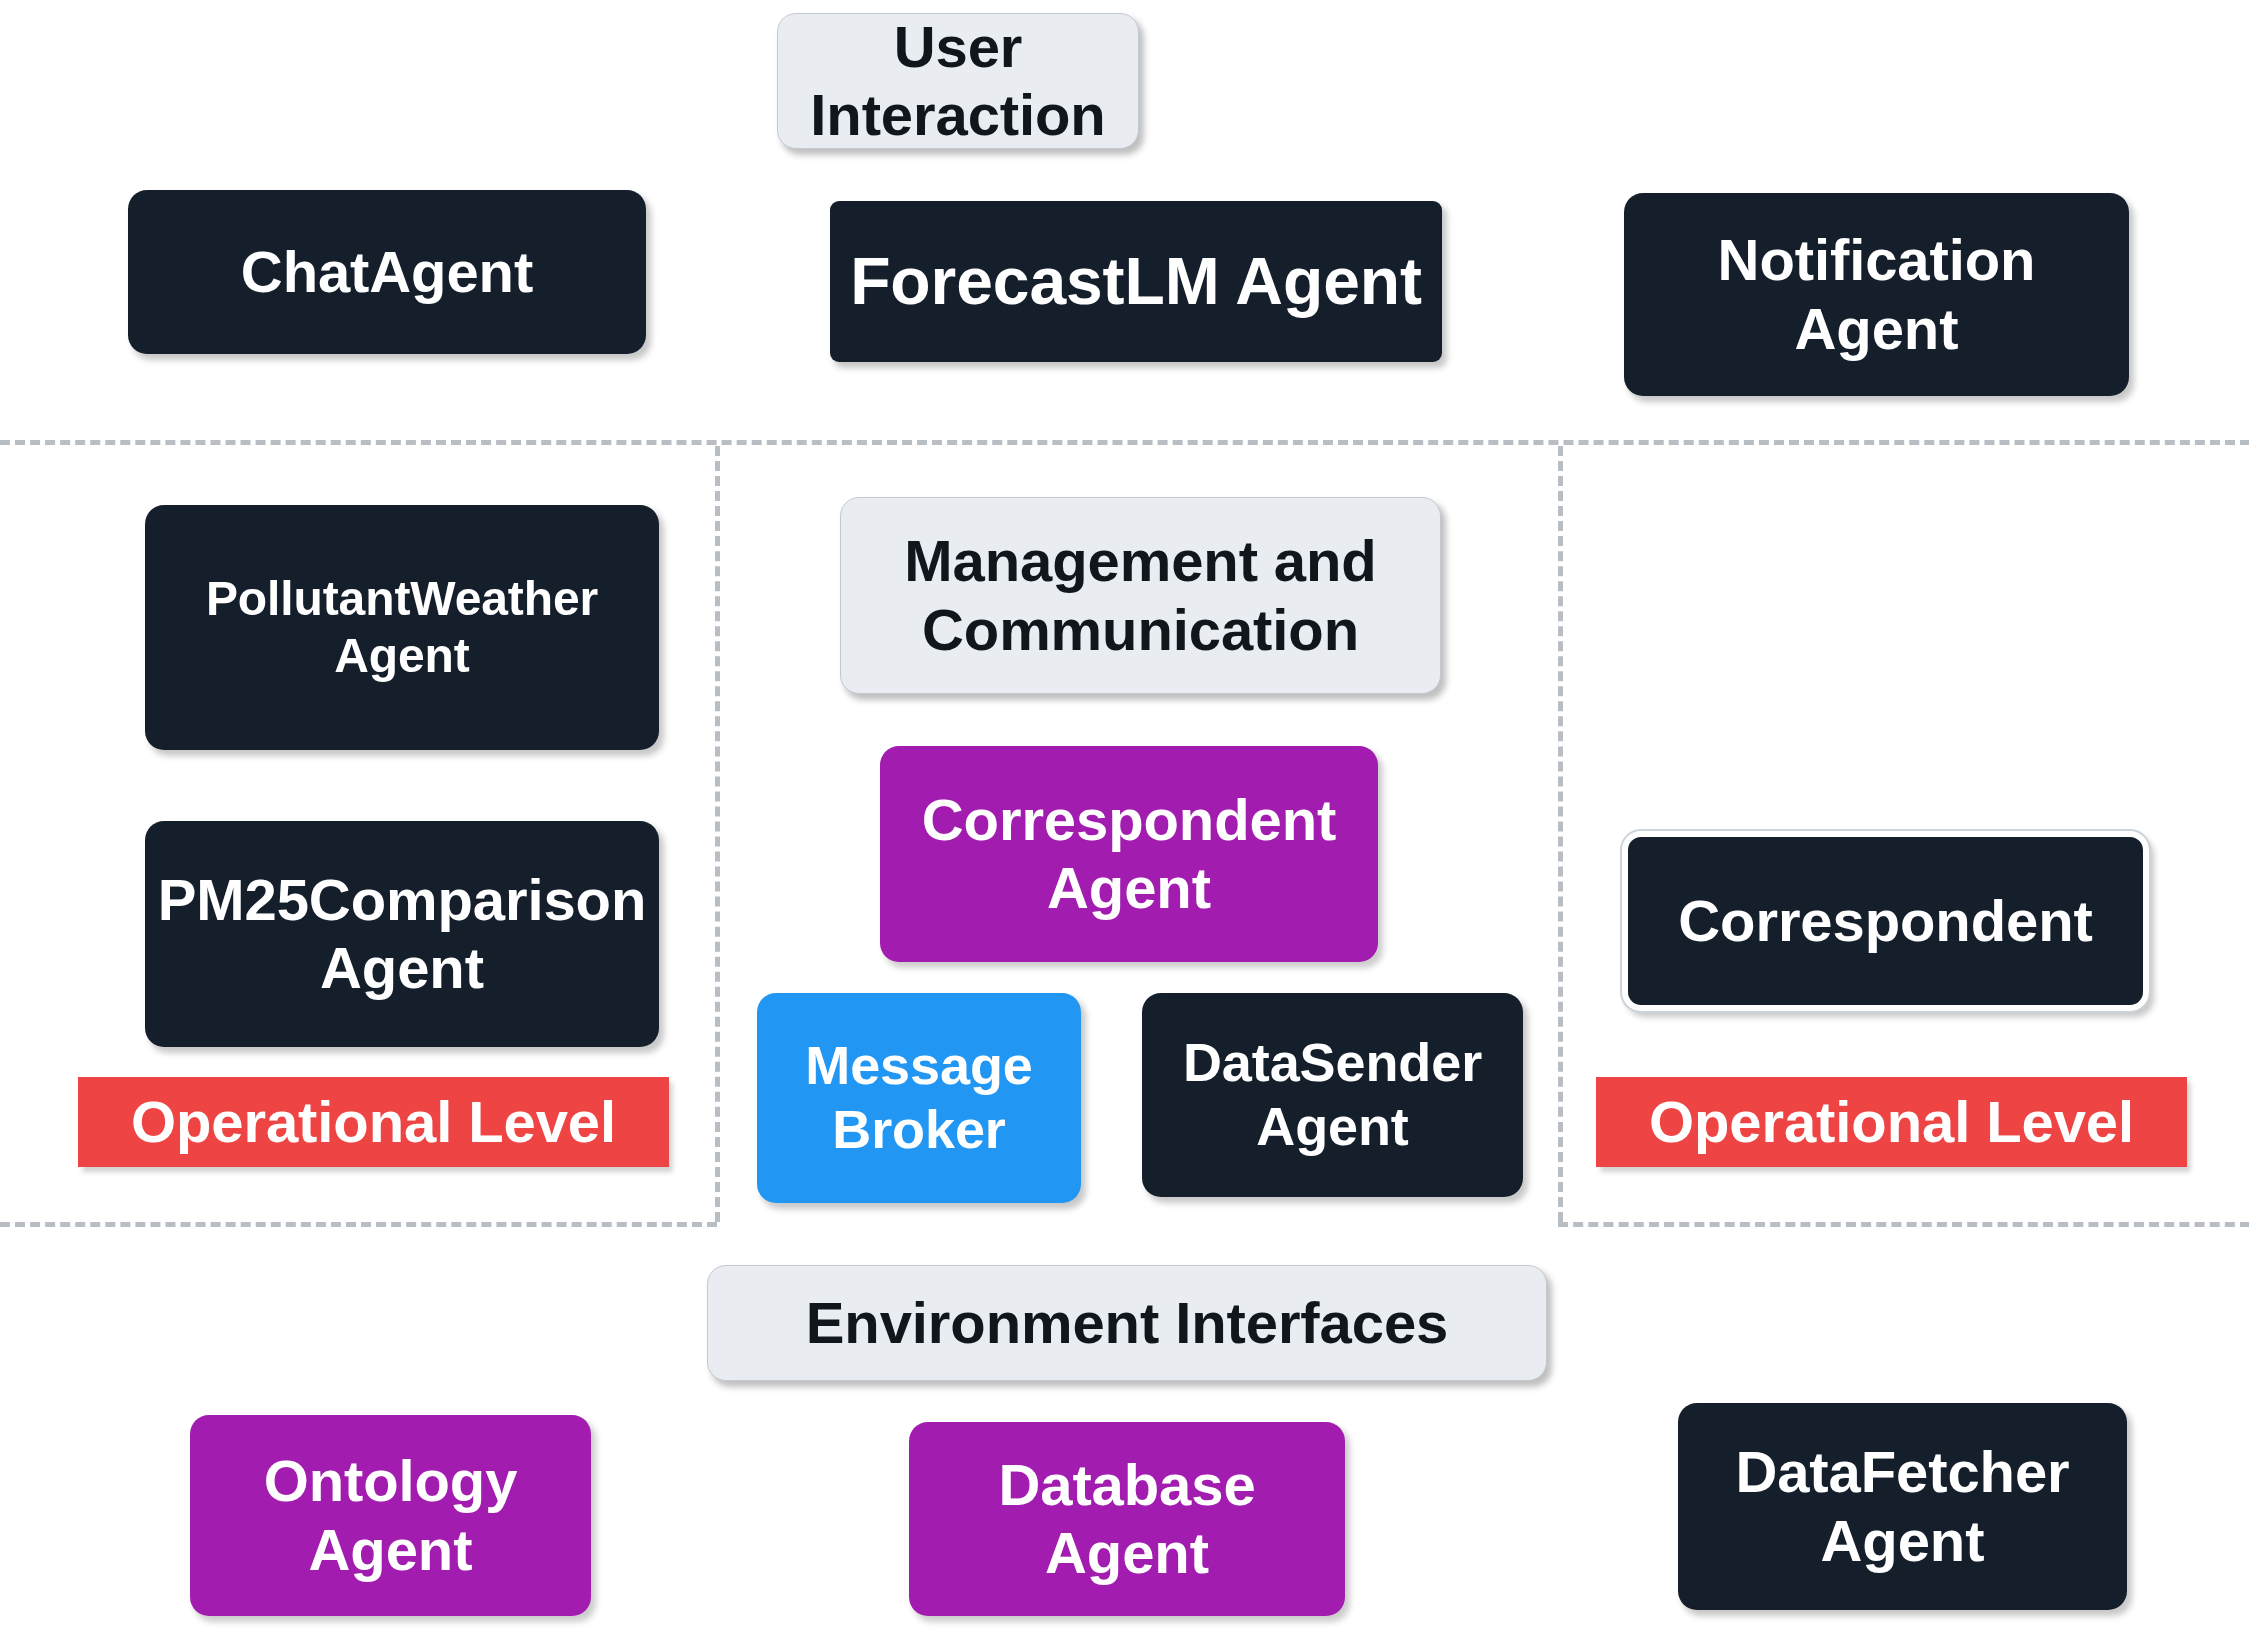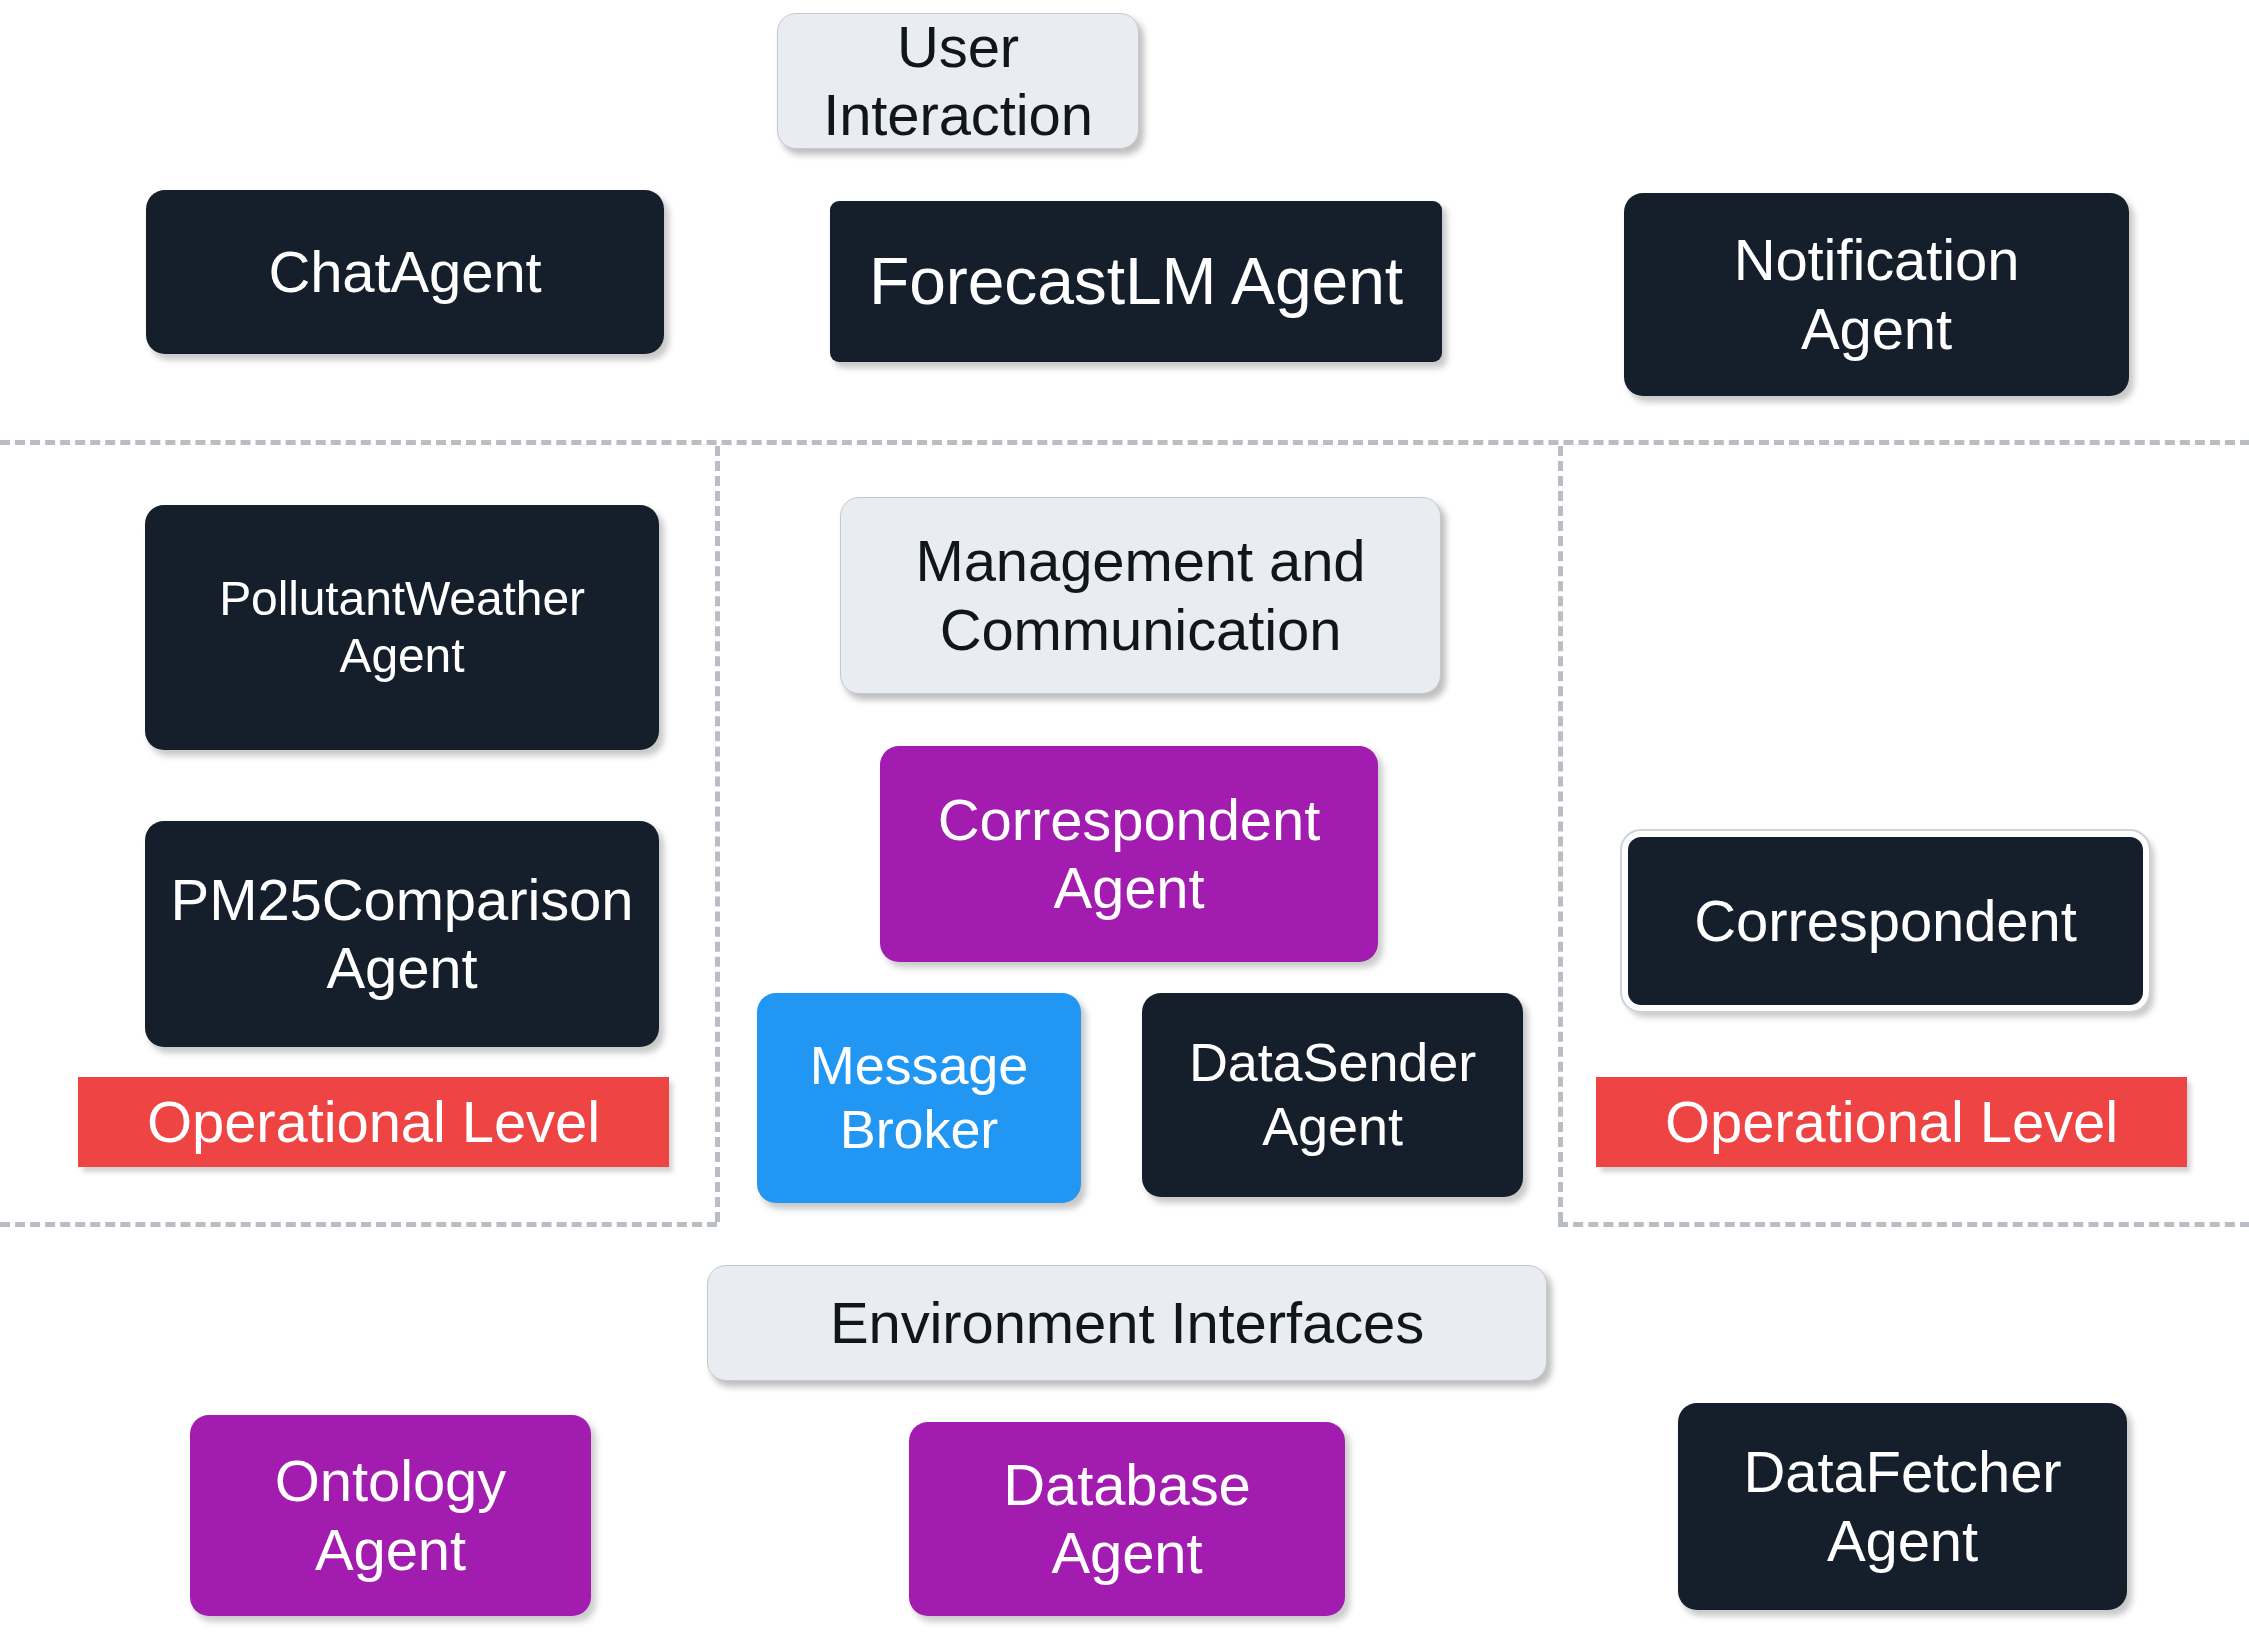--- a/index.html
+++ b/index.html
@@ -23,20 +23,21 @@
     position: absolute;
     box-sizing: border-box;
     display: flex;
     align-items: center;
     justify-content: center;
     text-align: center;
     border-radius: 19px;
     line-height: 1.18;
     white-space: pre-line;
     letter-spacing: -0.1px;
+    font-weight: bold;
   }
 
   
   .node.dark {
     background: #141f2b;
     color: #ffffff;
     box-shadow: 4.3px 5.8px 6.5px rgba(0,0,0,0.22);
   }
   
   .node.light {
@@ -93,21 +94,21 @@
   <div class="hsep" style="left:0px; top:440px; width:2250px;"></div>
 
   <div class="hsep" style="left:0px; top:1222px; width:717px;"></div>
   <div class="hsep" style="left:1558px; top:1222px; width:692px;"></div>
 
   <div class="vsep" style="left:715px; top:446px; height:776px;"></div>
   <div class="vsep" style="left:1558px; top:446px; height:776px;"></div>
 
   <div class="node light" style="left:777px; top:13px; width:362px; height:136px; font-size:58px;">User Interaction</div>
 
-  <div class="node dark" style="left:146px; top:190px; width:518px; height:164px; font-size:58px;">ChatAgent</div>
+  <div class="node dark" style="left:128px; top:190px; width:518px; height:164px; font-size:58px;">ChatAgent</div>
 
   <div class="node dark" style="left:830px; top:201px; width:612px; height:161px; font-size:66px;border-radius:9px;">ForecastLM Agent</div>
 
   <div class="node dark" style="left:1624px; top:193px; width:505px; height:203px; font-size:58px;">Notification
 Agent</div>
 
   <div class="node dark" style="left:145px; top:505px; width:514px; height:245px; font-size:48px;">PollutantWeather
 Agent</div>
 
   <div class="node dark" style="left:145px; top:821px; width:514px; height:226px; font-size:58px;">PM25Comparison

